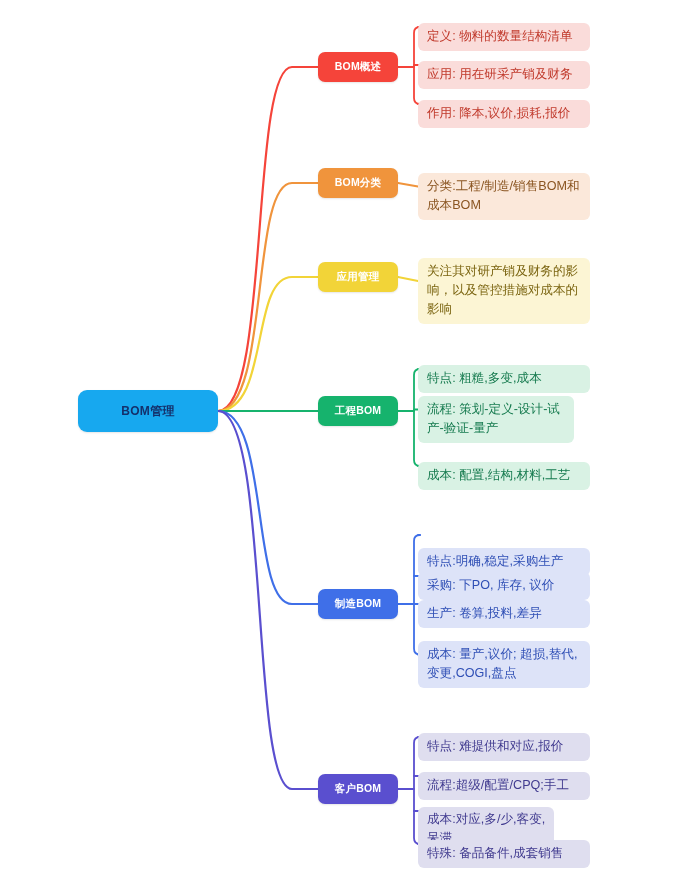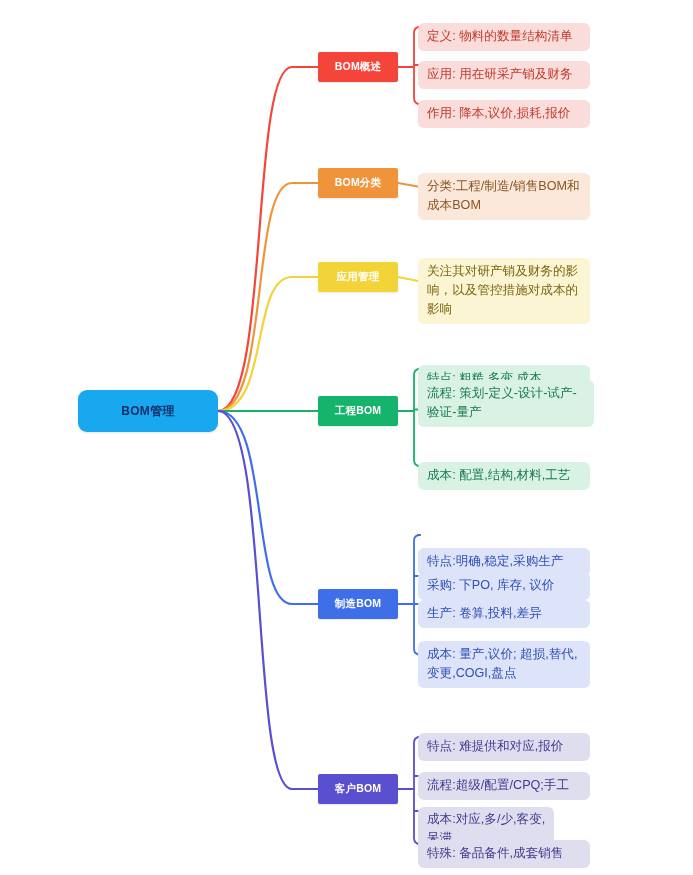--- a/index.html
+++ b/index.html
@@ -49,21 +49,21 @@
     font-weight: bold;
     letter-spacing: .3px;
     white-space: nowrap;
   }
 
   
   .branch-node {
     position: absolute;
     width: 80px;
     height: 30px;
-    border-radius: 2px;
+    border-radius: 7px;
     display: flex;
     align-items: center;
     justify-content: center;
     box-shadow: 0 1px 2px rgba(0,0,0,0.10);
   }
   .branch-node .branch-label {
     color: #ffffff;
     font-size: 10.5px;
     font-weight: bold;
     letter-spacing: .2px;
@@ -150,21 +150,21 @@
     </div>
     <div class="leaf-node" style="left: 418px; top: 248px; width: 172px; min-height: 66px; background: rgb(252, 245, 212);">
       <span class="leaf-label" style="color: rgb(122, 100, 16);">关注其对研产销及财务的影响，以及管控措施对成本的影响</span>
     </div>
     <div class="branch-node" style="left: 318px; top: 396px; width: 80px; height: 30px; background: rgb(22, 179, 109);">
       <span class="branch-label">工程BOM</span>
     </div>
     <div class="leaf-node" style="left: 418px; top: 355px; width: 172px; min-height: 28px; background: rgb(217, 242, 228);">
       <span class="leaf-label" style="color: rgb(21, 122, 78);">特点: 粗糙,多变,成本</span>
     </div>
-    <div class="leaf-node" style="left: 418px; top: 370px; width: 176px; min-height: 47px; background: rgb(217, 242, 228);">
+    <div class="leaf-node" style="left: 418px; top: 386px; width: 156px; min-height: 47px; background: rgb(217, 242, 228);">
       <span class="leaf-label" style="color: rgb(21, 122, 78);">流程: 策划-定义-设计-试产-验证-量产</span>
     </div>
     <div class="leaf-node" style="left: 418px; top: 452px; width: 172px; min-height: 28px; background: rgb(217, 242, 228);">
       <span class="leaf-label" style="color: rgb(21, 122, 78);">成本: 配置,结构,材料,工艺</span>
     </div>
     <div class="branch-node" style="left: 318px; top: 589px; width: 80px; height: 30px; background: rgb(63, 111, 232);">
       <span class="branch-label">制造BOM</span>
     </div>
     <div class="leaf-node" style="left: 418px; top: 538px; width: 172px; min-height: 28px; background: rgb(221, 227, 248);">
       <span class="leaf-label" style="color: rgb(47, 79, 181);">特点:明确,稳定,采购生产</span>

